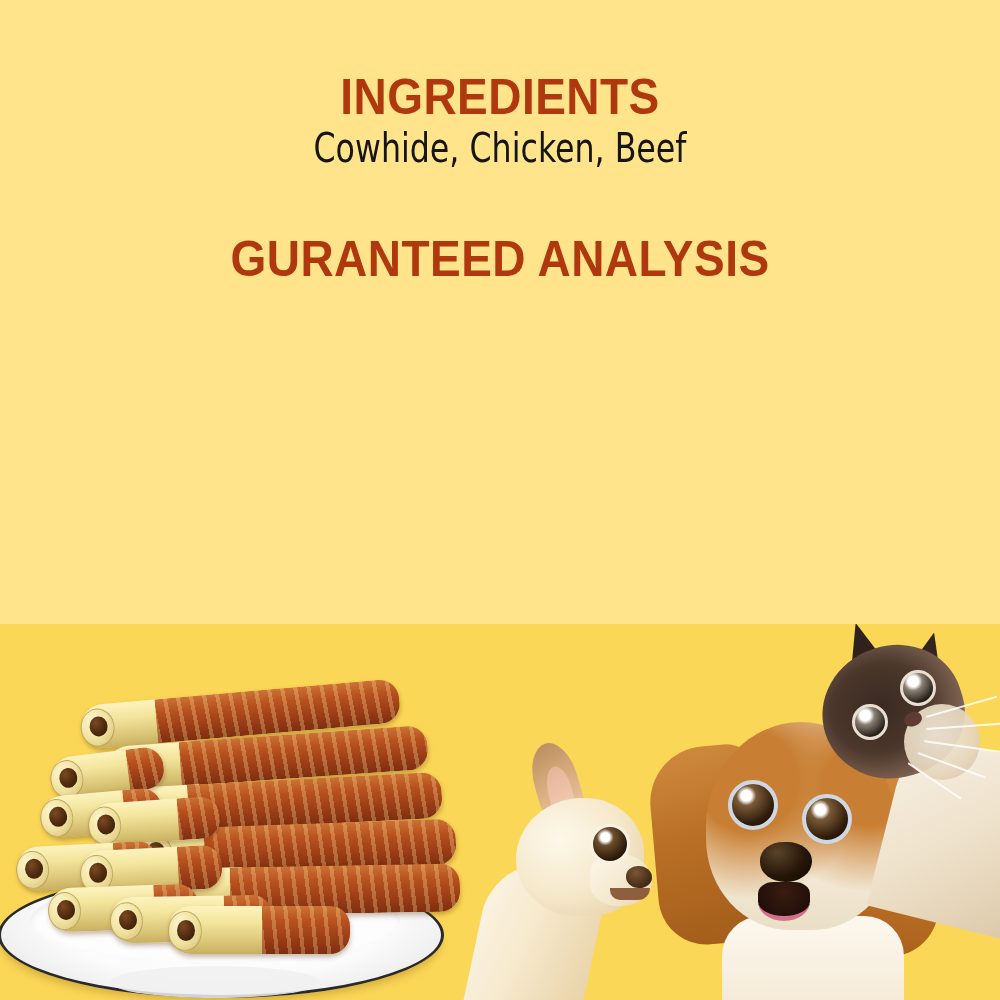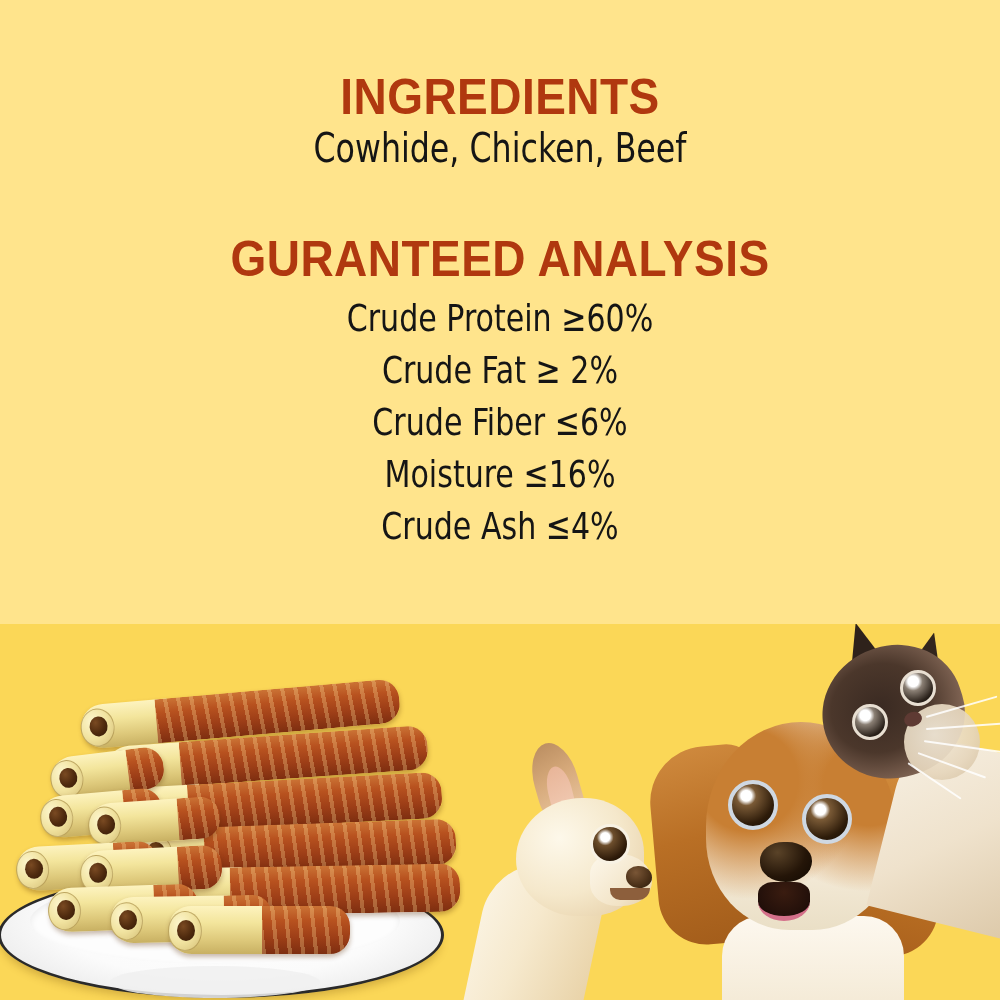--- a/index.html
+++ b/index.html
@@ -382,27 +382,20 @@
 <div id="page">
 
   <section class="top-panel">
 
     <h1 class="heading" id="ingredients-heading">INGREDIENTS</h1>
 
     <p class="body-line" id="ingredients-text">Cowhide, Chicken, Beef</p>
 
     <h2 class="heading" id="analysis-heading">GURANTEED ANALYSIS</h2>
 
-    <ul class="analysis-list">
-      <li>Crude Protein ≥60%</li>
-      <li>Crude Fat ≥ 2%</li>
-      <li>Crude Fiber ≤6%</li>
-      <li>Moisture ≤16%</li>
-      <li>Crude Ash ≤4%</li>
-    </ul>
 
   </section>
 
   <section class="photo-panel">
 
     <div class="plate-wrap">
       <div class="plate"></div>
       <div class="plate-inner"></div>
       <div class="plate-foot"></div>
 

